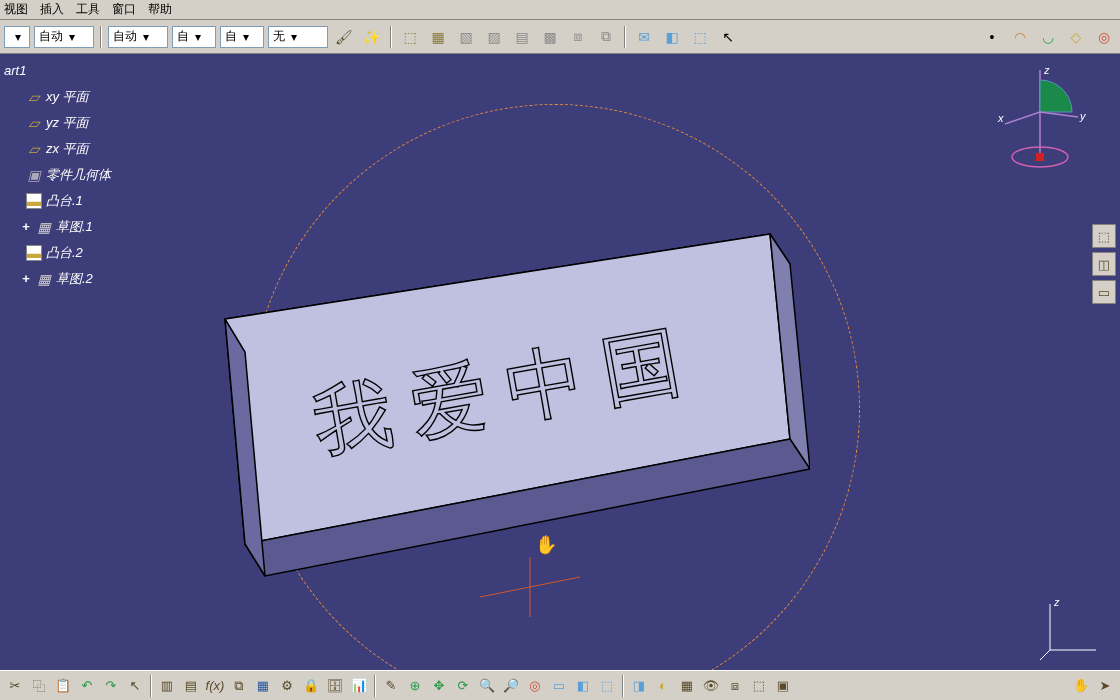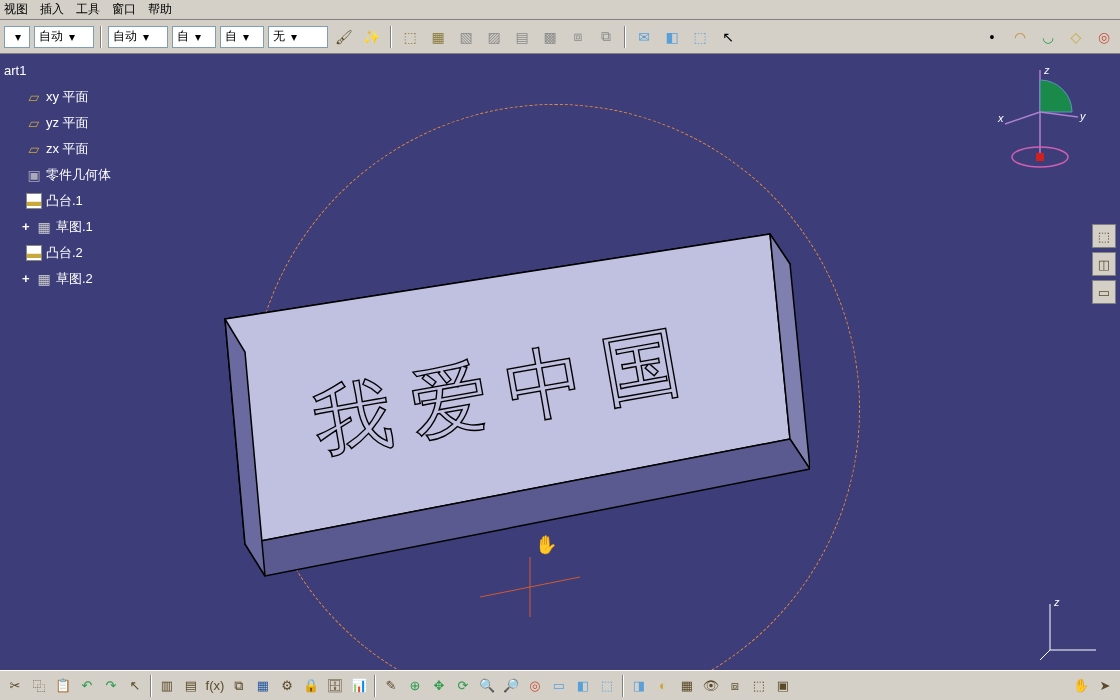--- a/index.html
+++ b/index.html
@@ -15,21 +15,21 @@
   .combo { height:22px; background:#fff; border:1px solid #7f9db9; display:flex; align-items:center; padding:0 2px 0 4px; font-size:12px; }
   .combo .arrow { width:14px; height:14px; margin-left:2px; display:flex; align-items:center; justify-content:center; color:#000; }
   .ticon { width:24px; height:24px; display:flex; align-items:center; justify-content:center; font-size:14px; color:#5b4a2a; cursor:pointer; border:1px solid transparent; }
   .sep { width:2px; height:22px; border-left:1px solid #808080; border-right:1px solid #fff; margin:0 2px; }
 
   
   .workspace { flex:1; position:relative; background:#3d3d7a; overflow:hidden; }
 
   
   .tree { position:absolute; left:4px; top:4px; color:#fff; font-size:13px; line-height:24px; }
-  .tree .row { display:flex; align-items:center; gap:4px; height:26px; }
+  .tree .row { display:flex; align-items:center; gap:4px; height:26px;font-style:italic; }
   .tree .ico { width:16px; height:16px; display:flex; align-items:center; justify-content:center; font-size:14px; }
   .tree .plus { color:#fff; font-weight:bold; width:10px; }
   .tree .indent1 { padding-left:8px; }
   .tree .indent2 { padding-left:18px; }
 
   
   .compass { position:absolute; right:30px; top:8px; width:100px; height:120px; }
 
   
   .triad { position:absolute; right:12px; bottom:8px; width:70px; height:70px; }
@@ -219,21 +219,21 @@
 <div class="bottombar">
   <div class="ticon">✂</div>
   <div class="ticon">⿻</div>
   <div class="ticon">📋</div>
   <div class="ticon" style="color:#2a9a4a">↶</div>
   <div class="ticon" style="color:#2a9a4a">↷</div>
   <div class="ticon">↖</div>
   <div class="sep"></div>
   <div class="ticon">▥</div>
   <div class="ticon">▤</div>
-  <div class="ticon" style="">f(x)</div>
+  <div class="ticon" style="font-style:italic">f(x)</div>
   <div class="ticon">⧉</div>
   <div class="ticon" style="color:#2a5aa0">▦</div>
   <div class="ticon">⚙</div>
   <div class="ticon">🔒</div>
   <div class="ticon">🗄</div>
   <div class="ticon">📊</div>
   <div class="sep"></div>
   <div class="ticon">✎</div>
   <div class="ticon" style="color:#2a9a4a">⊕</div>
   <div class="ticon" style="color:#2a9a4a">✥</div>

